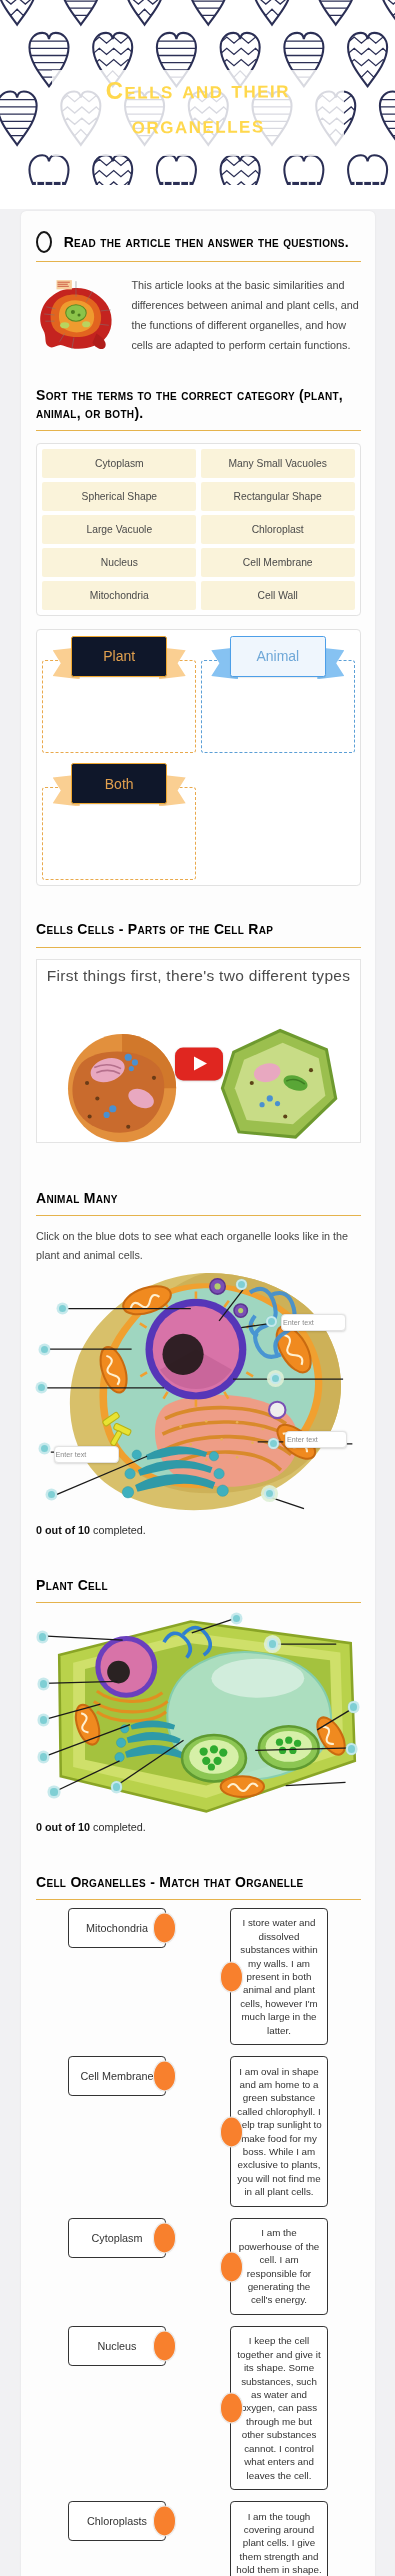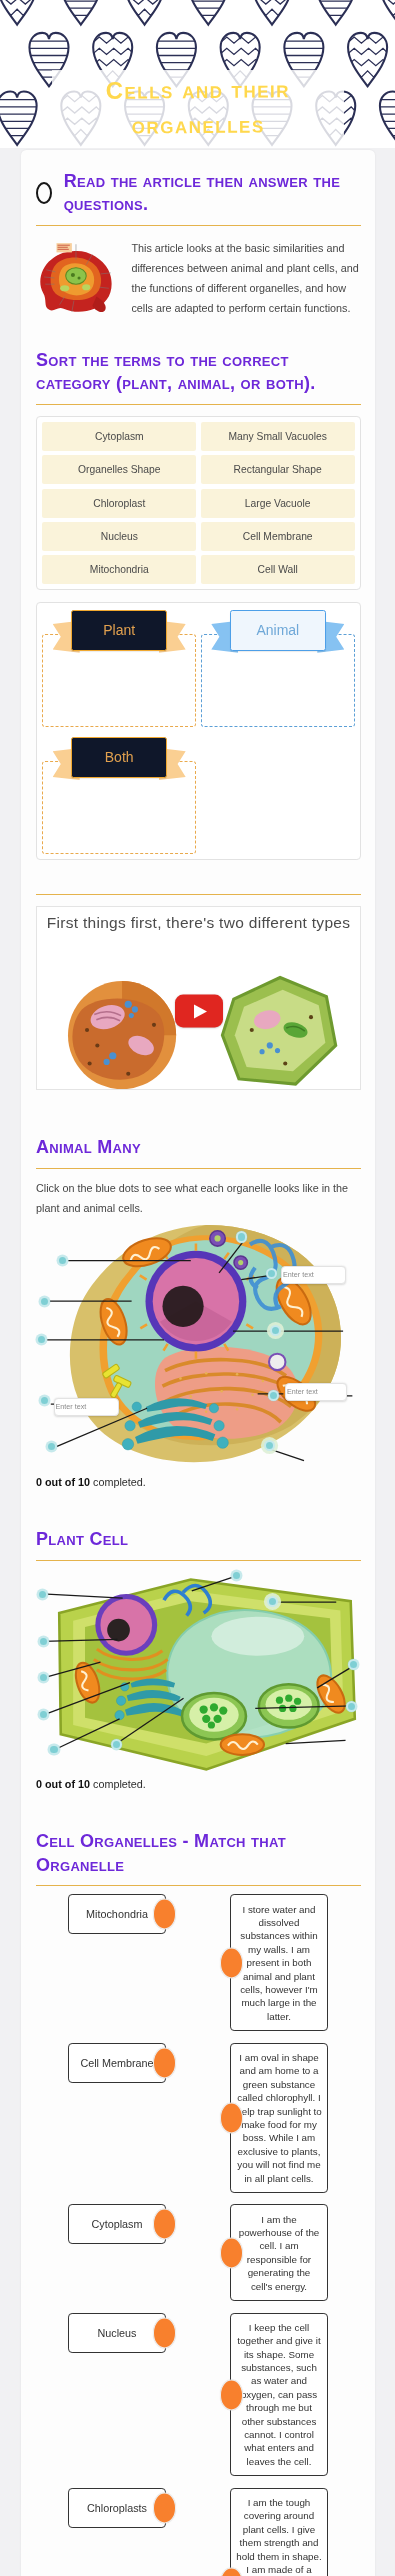--- a/index.html
+++ b/index.html
@@ -1,30 +1,30 @@
 <!DOCTYPE html>
 <html style="font-size:8.2px"><head>
 <meta charset="utf-8">
 <style>
   html,body{margin:0;padding:0;}
   body{width:396px;background:#f1f1f3;font-family:"Liberation Sans",sans-serif;color:#3f3f3f;}
   
-  .hearts-header{position:relative;width:396px;height:148px;background:#fff;overflow:hidden;}
+  .hearts-header{position:relative;width:396px;height:209px;background:#fff;overflow:hidden;}
   .ho{fill:#fff;stroke:#2b2f55;stroke-width:4px;}
   .hl path{stroke:#2b2f55;stroke-width:2.5px;fill:none;}
   .hf{fill:#2b2f55;}
   .hlw path{stroke:#fff;stroke-width:3px;fill:none;}
   .title-band{position:absolute;left:52px;right:52px;top:70px;height:86px;background:rgba(255,255,255,.82);}
   .page-title{position:absolute;left:0;right:0;top:73px;text-align:center;font-variant:small-caps;
     font-weight:bold;font-size:24px;line-height:1.45;color:#ffd84d;letter-spacing:1.5px;transform:rotate(-.5deg);}
   
   .card{width:354px;margin:2.1px auto 0;background:#fdfdfd;border-radius:5.2px;box-shadow:0 0 2.1px rgba(0,0,0,.08);
     padding:19.6px 15px 14.4px;box-sizing:border-box;}
   .content{width:325px;}
-  h2.sec{margin:0;font-variant:small-caps;font-weight:bold;font-size:18px;letter-spacing:0.3px;color:#6d28d9;line-height:1.3;}
+  h2.sec{margin:0;font-variant:small-caps;font-weight:bold;font-size:14px;letter-spacing:0.3px;color:#000000;line-height:1.3;}
   .sec-rule{border:none;border-top:1px solid #e5b34c;margin:8.2px 0 0;}
   .intro-row{display:flex;align-items:center;gap:11.3px;}
   .q-marker{flex:0 0 auto;width:12.4px;height:18.5px;border:2.1px solid #161616;border-radius:50%;}
   .article-row{display:flex;gap:13.4px;margin:13.4px 0 30px;align-items:flex-start;}
   .article-text{flex:1;font-size:10.8px;line-height:1.85;color:#454545;}
   
   .chips-box{border:0.5px solid #e2e2e2;border-radius:4.1px;padding:5.2px;margin:11.3px 0 12.4px;
     display:grid;grid-template-columns:1fr 1fr;gap:4.1px;background:#fff;}
   .chip{height:29px;display:flex;align-items:center;justify-content:center;background:#faf3da;border-radius:2.1px;
     font-size:10.3px;color:#4a4a4a;cursor:grab;}
@@ -168,24 +168,24 @@
     </svg>
     <div class="article-text">This article looks at the basic similarities and differences between animal and plant cells, and the functions of different organelles, and how cells are adapted to perform certain functions.</div>
   </div>
 
   <h2 class="sec">Sort the terms to the correct category (plant, animal, or both).</h2>
   <hr class="sec-rule">
 
   <div class="chips-box">
     <div class="chip">Cytoplasm</div>
     <div class="chip">Many Small Vacuoles</div>
-    <div class="chip">Organelles Shape</div>
+    <div class="chip">Spherical Shape</div>
     <div class="chip">Rectangular Shape</div>
+    <div class="chip">Large Vacuole</div>
     <div class="chip">Chloroplast</div>
-    <div class="chip">Large Vacuole</div>
     <div class="chip">Nucleus</div>
     <div class="chip">Cell Membrane</div>
     <div class="chip">Mitochondria</div>
     <div class="chip">Cell Wall</div>
   </div>
 
   <div class="zones-box">
     <div class="zones-row">
       <div class="zone orange">
         <div class="banner orange">
@@ -201,20 +201,21 @@
     <div class="zones-row2">
       <div class="zone orange">
         <div class="banner orange">
           <div class="label">Both</div>
         </div>
       </div>
       <div></div>
     </div>
   </div>
 
+  <h2 class="sec">Cells Cells - Parts of the Cell Rap</h2>
   <hr class="sec-rule">
 
   <div class="video">
     <div class="video-caption">First things first, there's two different types</div>
     <div class="video-cells">
       <svg width="138" height="124" viewBox="0 0 268 240">
         <circle cx="138" cy="130" r="105" fill="#e2903d"></circle>
         <path d="M138 25 A105 105 0 0 1 243 130 L138 130 Z" fill="#d1782b"></path>
         <path d="M60 80 C90 50 180 50 210 90 C230 120 220 180 180 205 C140 228 80 215 55 180 C35 150 38 105 60 80 Z" fill="#c96b2d"></path>
         <ellipse cx="110" cy="95" rx="34" ry="22" fill="#e8a8c0" transform="rotate(-18 110 95)"></ellipse>

